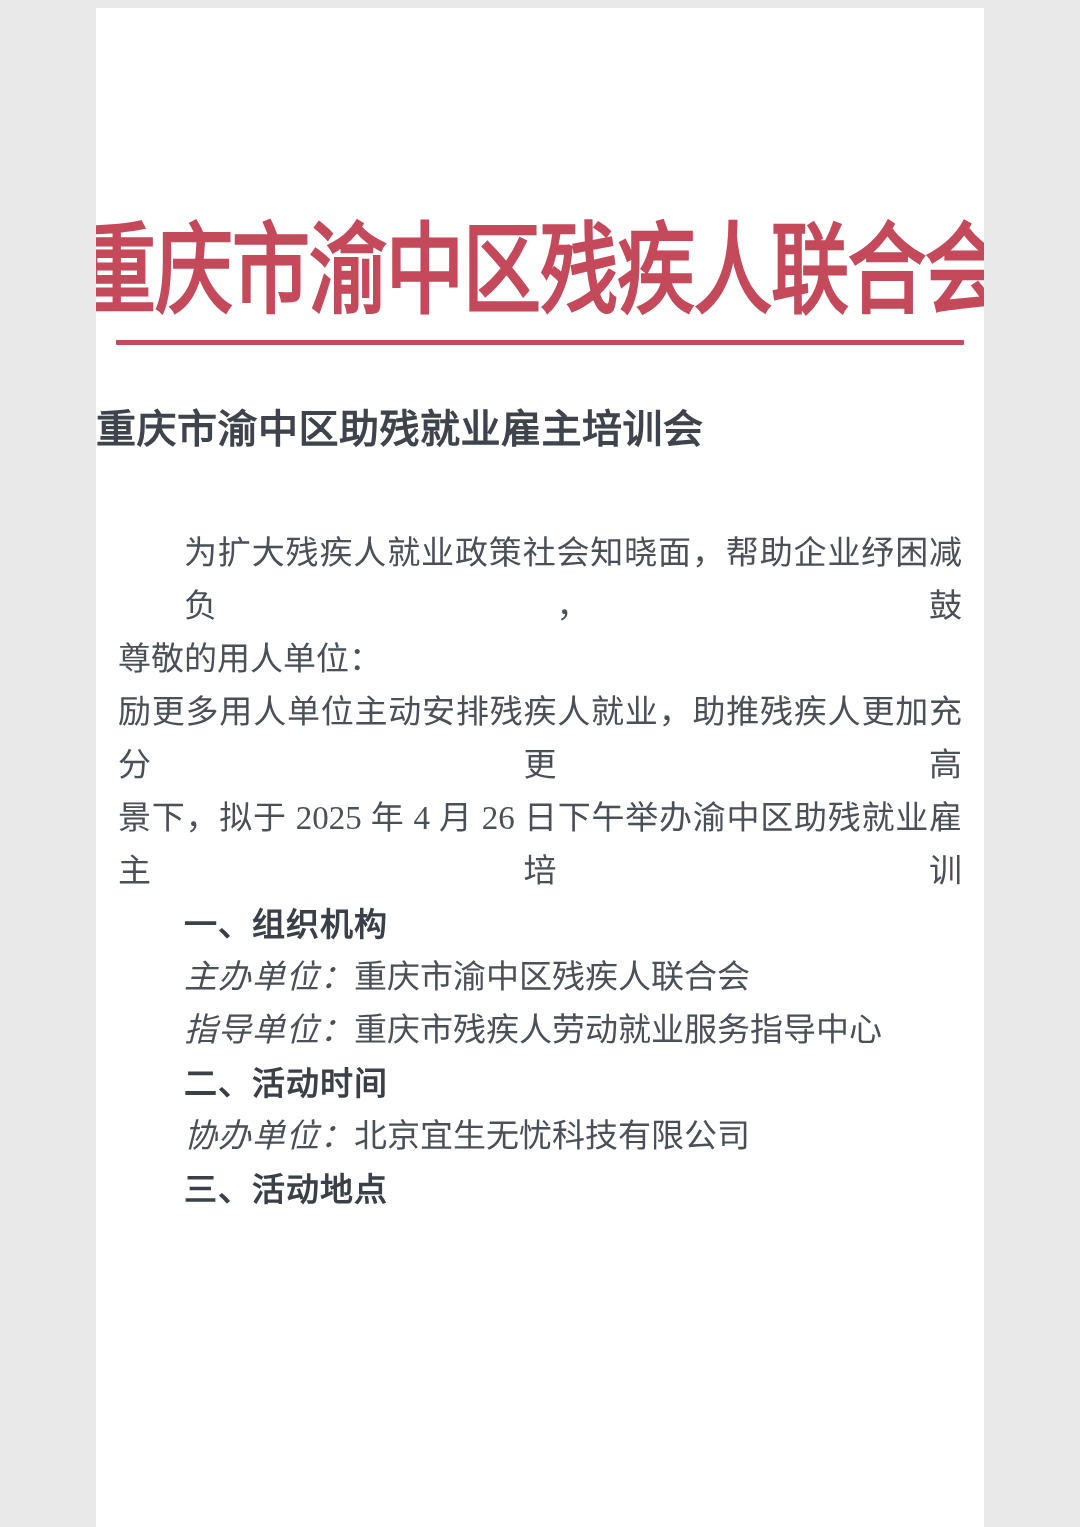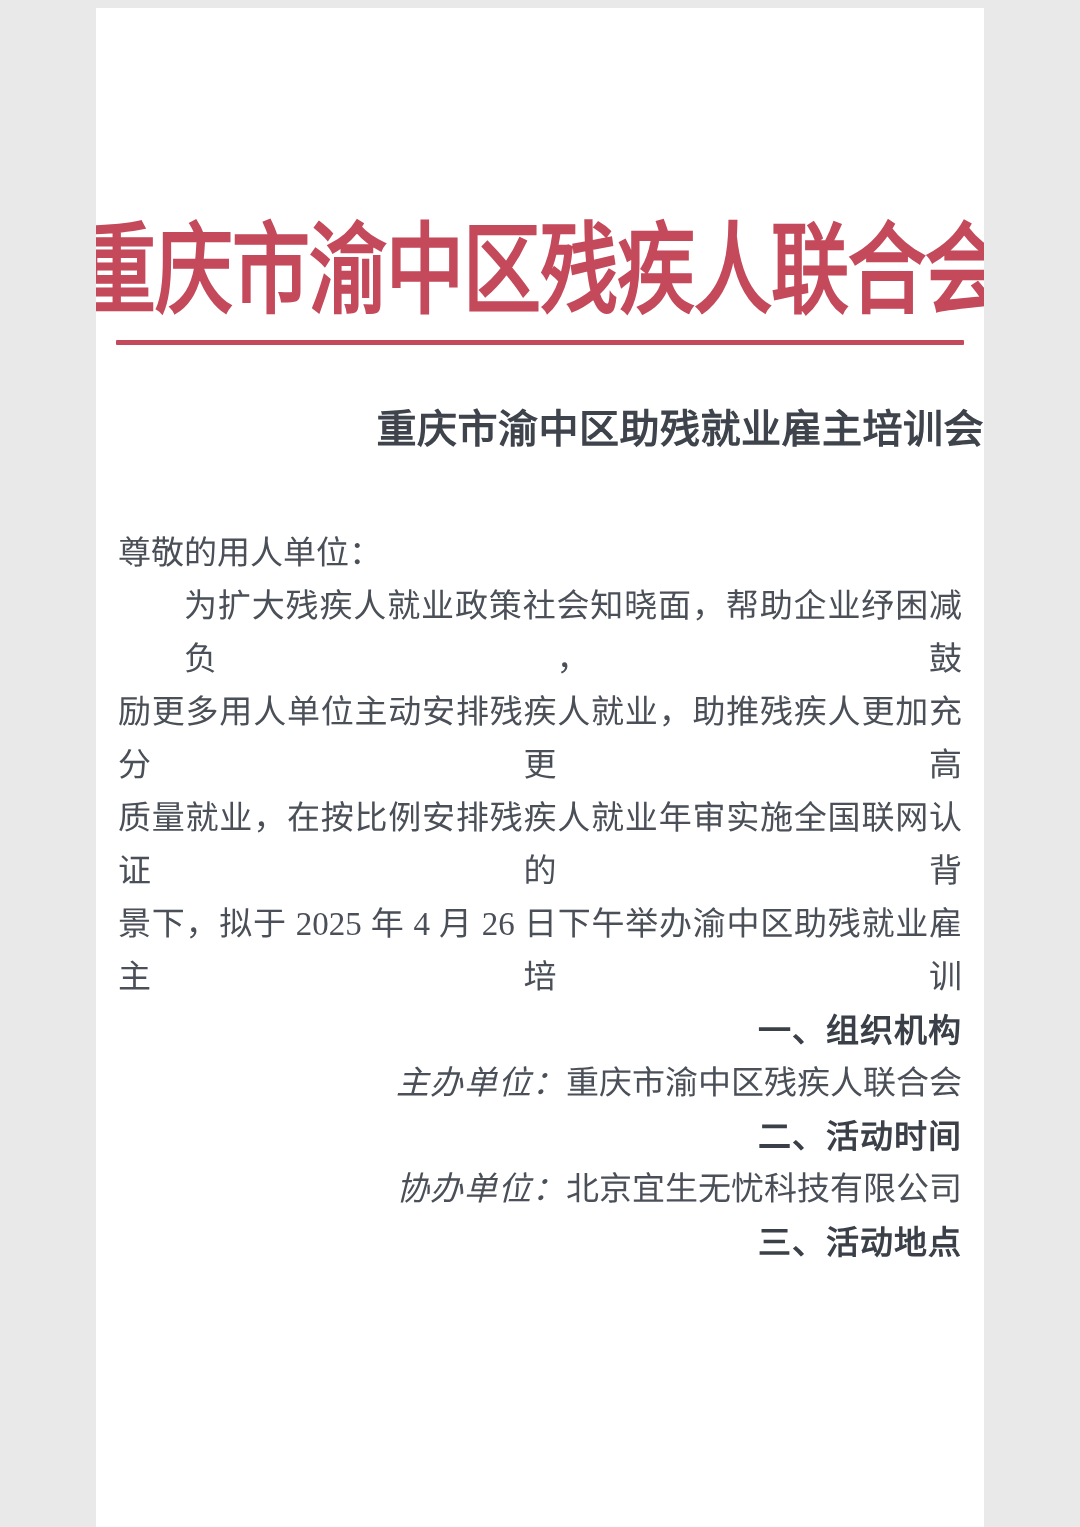--- a/index.html
+++ b/index.html
@@ -22,34 +22,34 @@
     height:126px;display:flex;align-items:center;justify-content:center;
     font-size:78px;font-weight:bold;color:var(--letterhead-red);
     letter-spacing:-1px;white-space:nowrap;
     transform:scaleY(1.28);transform-origin:50% 55%;
   }
   .letterhead-rule{
     width:848px;height:5px;margin:14px auto 0;
     background:var(--letterhead-red);border-radius:1px;
   }
   
-  .title-block{margin-top:58px;text-align:right;color:var(--title-text);}
+  .title-block{margin-top:58px;text-align:left;color:var(--title-text);}
   .doc-title{
     font-size:40px;font-weight:bold;line-height:54px;letter-spacing:0.5px;
   }
   .doc-subtitle{
     font-size:40px;font-weight:bold;line-height:56px;letter-spacing:1px;
   }
   
   .body-block{
     width:844px;margin:70px auto 0;
     font-size:33px;color:var(--body-text);
   }
   .line{line-height:53px;min-height:53px;}
-  .indent{padding-left:66px;text-align:right;}
+  .indent{padding-left:66px;}
   .cont{padding-left:216px;}
   .just{text-align:justify;text-align-last:justify;}
   .heading{
     font-family:"Liberation Sans","DejaVu Sans",sans-serif;
     font-weight:bold;color:var(--heading-text);letter-spacing:1px;
   }
   .label{letter-spacing:1px;font-style:italic;}
 </style>
 </head>
 <body>
@@ -60,33 +60,35 @@
     <div class="letterhead-text">重庆市渝中区残疾人联合会</div>
     <div class="letterhead-rule"></div>
   </header>
 
   <section class="title-block">
     <div class="doc-title">重庆市渝中区助残就业雇主培训会</div>
   </section>
 
   <section class="body-block">
 
+    <div class="line indent just">为扩大残疾人就业政策社会知晓面，帮助企业纾困减负，鼓</div>
+
     <div class="line">尊敬的用人单位：</div>
-
-    <div class="line indent just">为扩大残疾人就业政策社会知晓面，帮助企业纾困减负，鼓</div>
     <div class="line just">励更多用人单位主动安排残疾人就业，助推残疾人更加充分更高</div>
-    <div class="line just">质量就业，在按比例安排残疾人就业年审实施全国联网认证的背</div>
     <div class="line just">景下，拟于 2025 年 4 月 26 日下午举办渝中区助残就业雇主培训</div>
 
     <div class="line heading indent">一、组织机构</div>
 
     <div class="line indent">
       <span class="label">主办单位：</span><span>重庆市渝中区残疾人联合会</span>
     </div>
 
+    <div class="line indent">
+      <span class="label">指导单位：</span><span>重庆市残疾人劳动就业服务指导中心</span>
+    </div>
 
     <div class="line heading indent">二、活动时间</div>
 
     <div class="line indent">
       <span class="label">协办单位：</span><span>北京宜生无忧科技有限公司</span>
     </div>
 
 
     <div class="line heading indent">三、活动地点</div>
 

